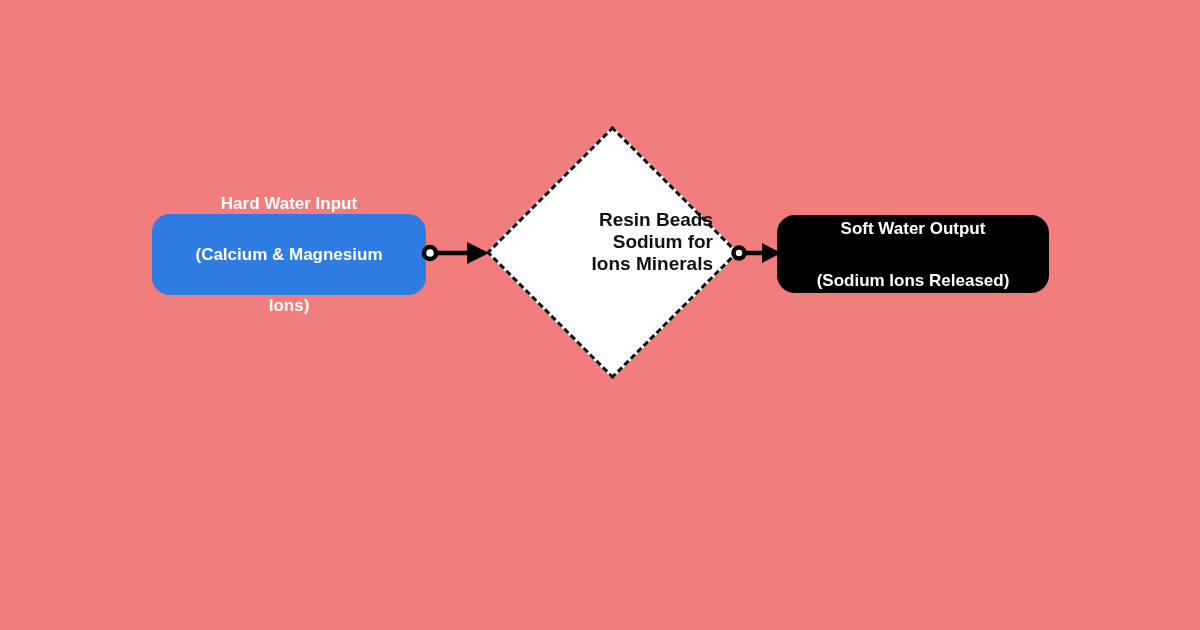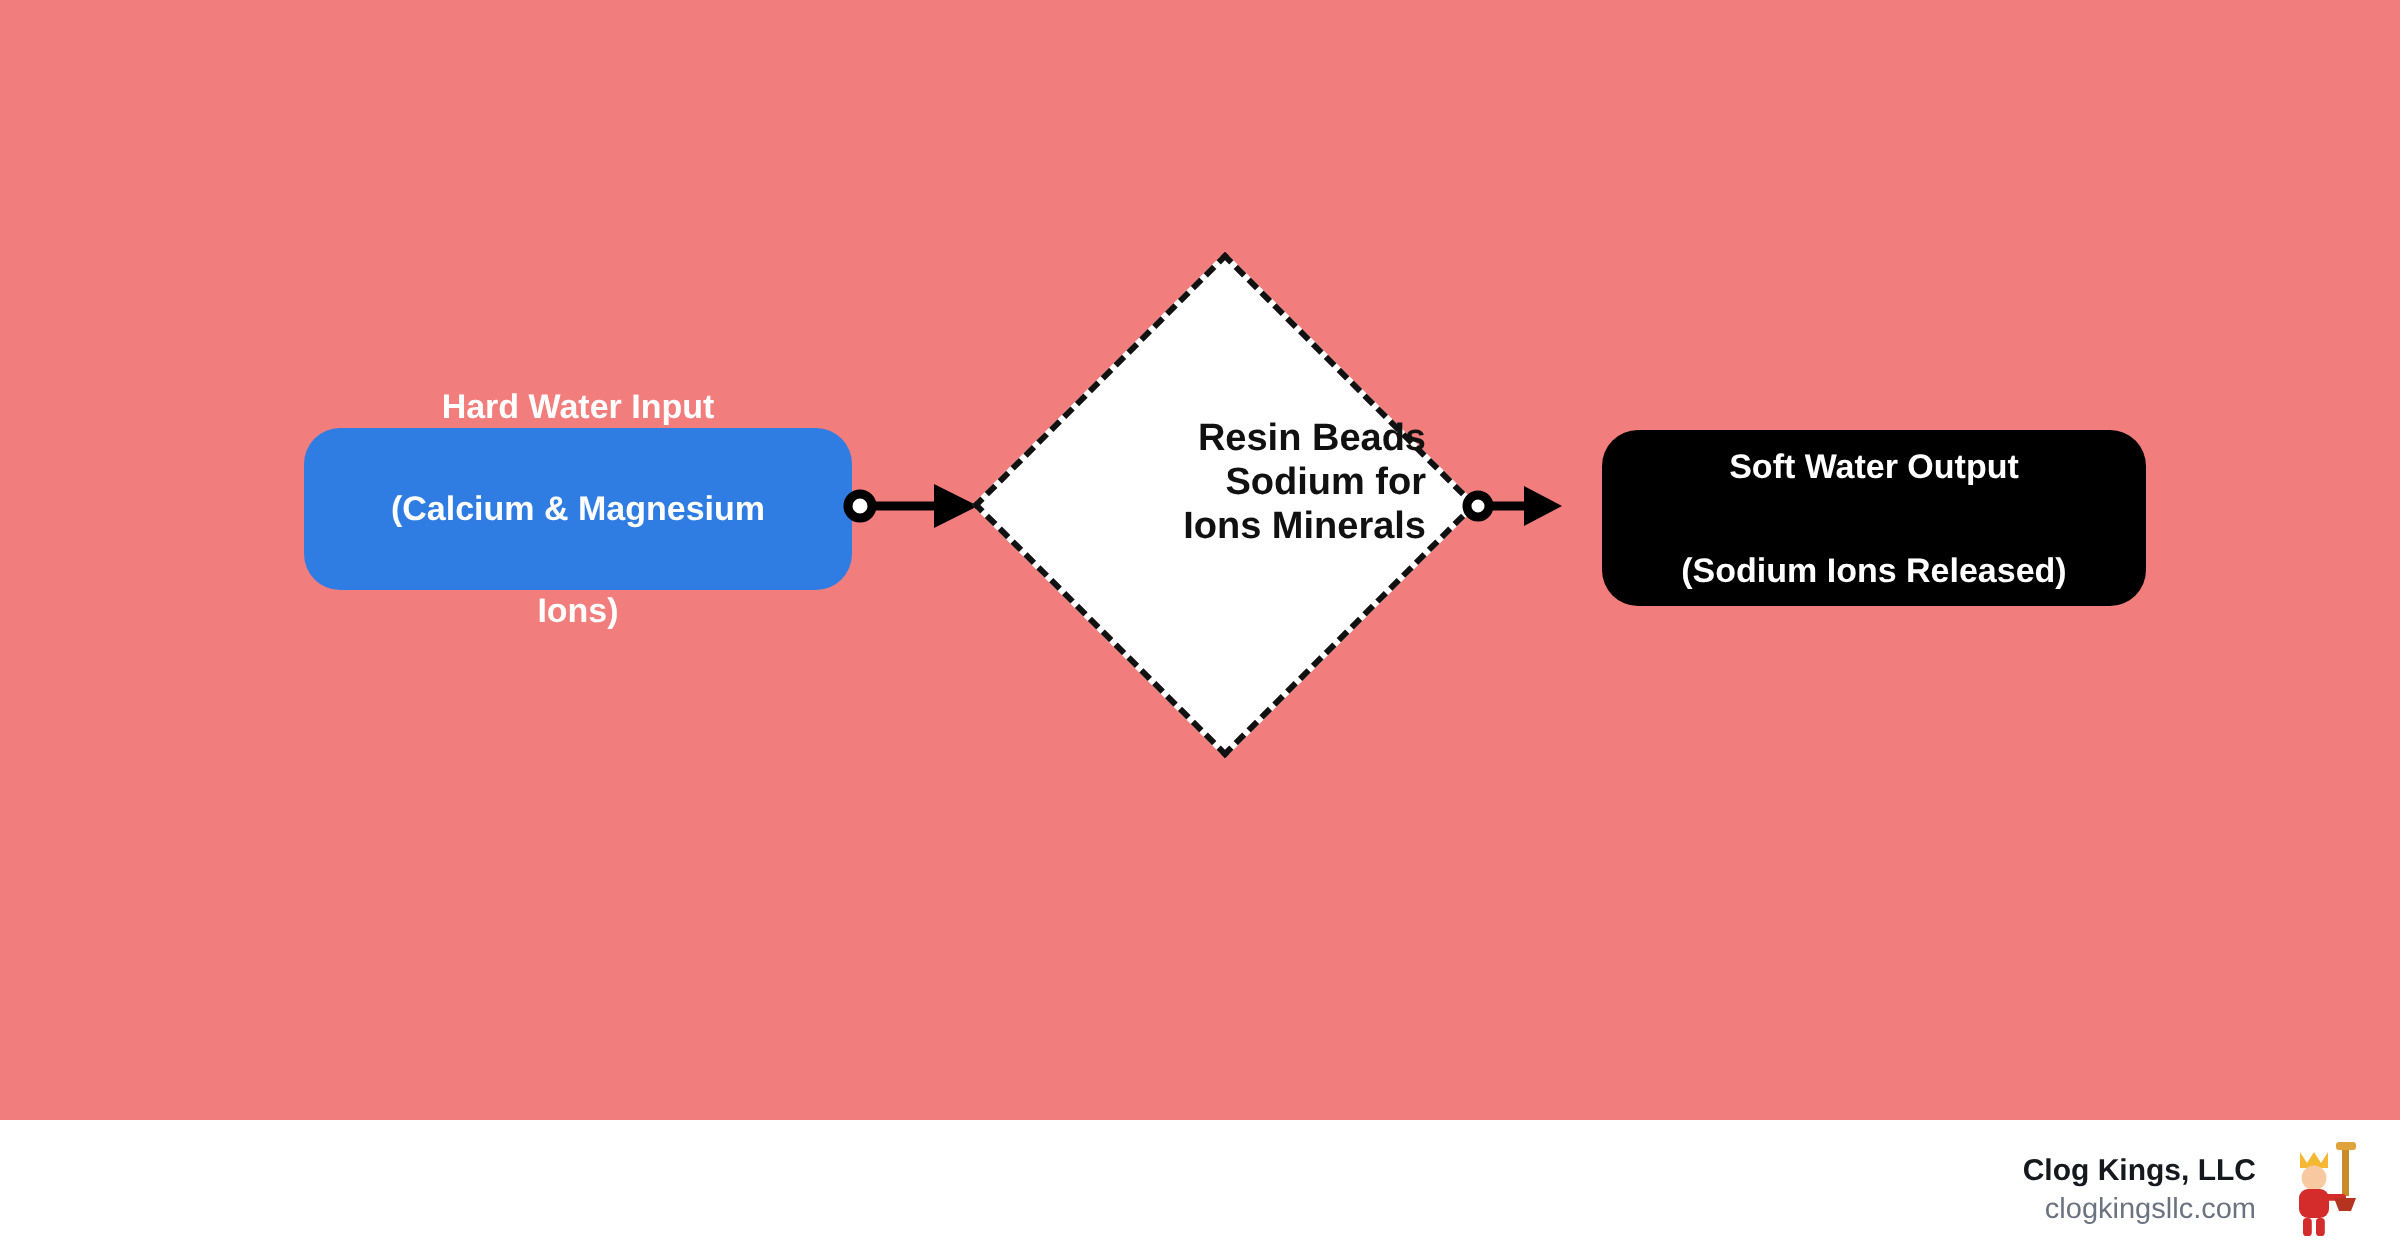--- a/index.html
+++ b/index.html
@@ -16,23 +16,23 @@
     position:absolute; display:flex; flex-direction:column;
     align-items:center; justify-content:center; text-align:center;
     color:#ffffff; font-weight:bold;gap:33px;
   }
   .input-node {
     left:152px; top:214px; width:274px; height:81px;
     background:#2F7DE3; border-radius:18px;
     font-size:17px; line-height:18px;
   }
   .output-node {
-    left:777px; top:215px; width:272px; height:88px;
+    left:777px; top:215px; width:272px; height:78px;
     background:#000000; border-radius:18px;
-    font-size:17px; line-height:19px;margin-left:24px;
+    font-size:17px; line-height:19px;
   }
   .node span { display:block; }
 
   .diamond-shape {
     position:absolute; left:523px; top:163px; width:179px; height:179px;
     background:#ffffff; border:3px dashed #111111;
     transform:rotate(45deg);
   }
   .diamond-text {
     position:absolute; left:513px; top:209px; width:200px;
@@ -82,38 +82,14 @@
     <circle cx="8" cy="16" r="5.5" fill="#ffffff" stroke="#000000" stroke-width="4.5"></circle>
     <line x1="13.5" y1="16" x2="33" y2="16" stroke="#000000" stroke-width="4.5"></line>
     <polygon points="31,6 50,16 31,26" fill="#000000"></polygon>
   </svg>
 
   <div class="node output-node">
     <span>Soft Water Output</span>
     <span>(Sodium Ions Released)</span>
   </div>
 
-  <div class="footer">
-    <div class="footer-text">
-      <div class="company">Clog Kings, LLC</div>
-      <div class="website">clogkingsllc.com</div>
-    </div>
-    <svg width="40" height="48" viewBox="0 0 40 48">
-
-      <rect x="29" y="1" width="3.5" height="26" fill="#c98a2b"></rect>
-      <rect x="26" y="0" width="10" height="4" rx="1.5" fill="#e0a33c"></rect>
-
-      <polygon points="8,5 11.5,10.5 15,5 18.5,10.5 22,5 22,13 8,13" fill="#f4b832"></polygon>
-
-      <circle cx="15" cy="18" r="6.2" fill="#f8c9a0"></circle>
-
-      <rect x="7.5" y="23.5" width="15" height="14.5" rx="4.5" fill="#d42b2b"></rect>
-
-      <rect x="20" y="26" width="11" height="3.4" rx="1.7" fill="#d42b2b"></rect>
-
-      <path d="M25 28 h11 l-2.5 6.5 h-6 z" fill="#b5341f"></path>
-
-      <rect x="9.5" y="38" width="4.4" height="9" rx="1.8" fill="#d42b2b"></rect>
-      <rect x="16" y="38" width="4.4" height="9" rx="1.8" fill="#d42b2b"></rect>
-    </svg>
-  </div>
 
 </div>
 
 </body></html>

